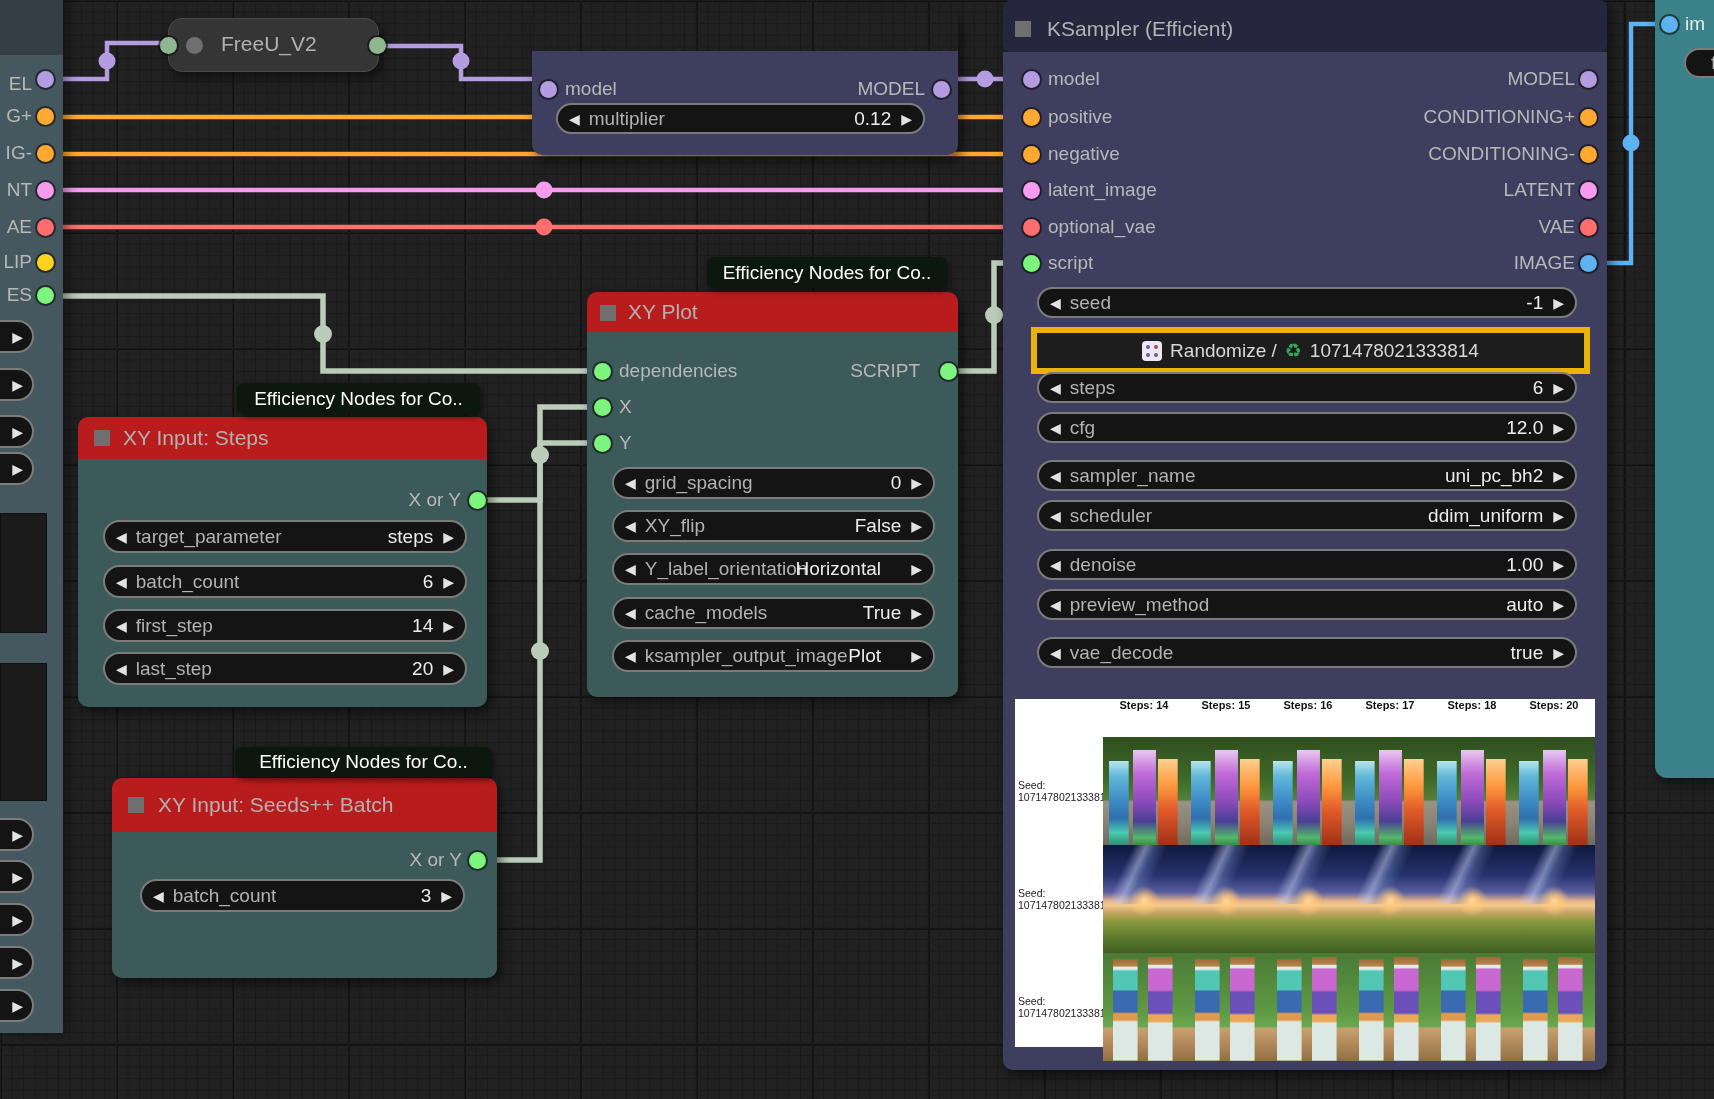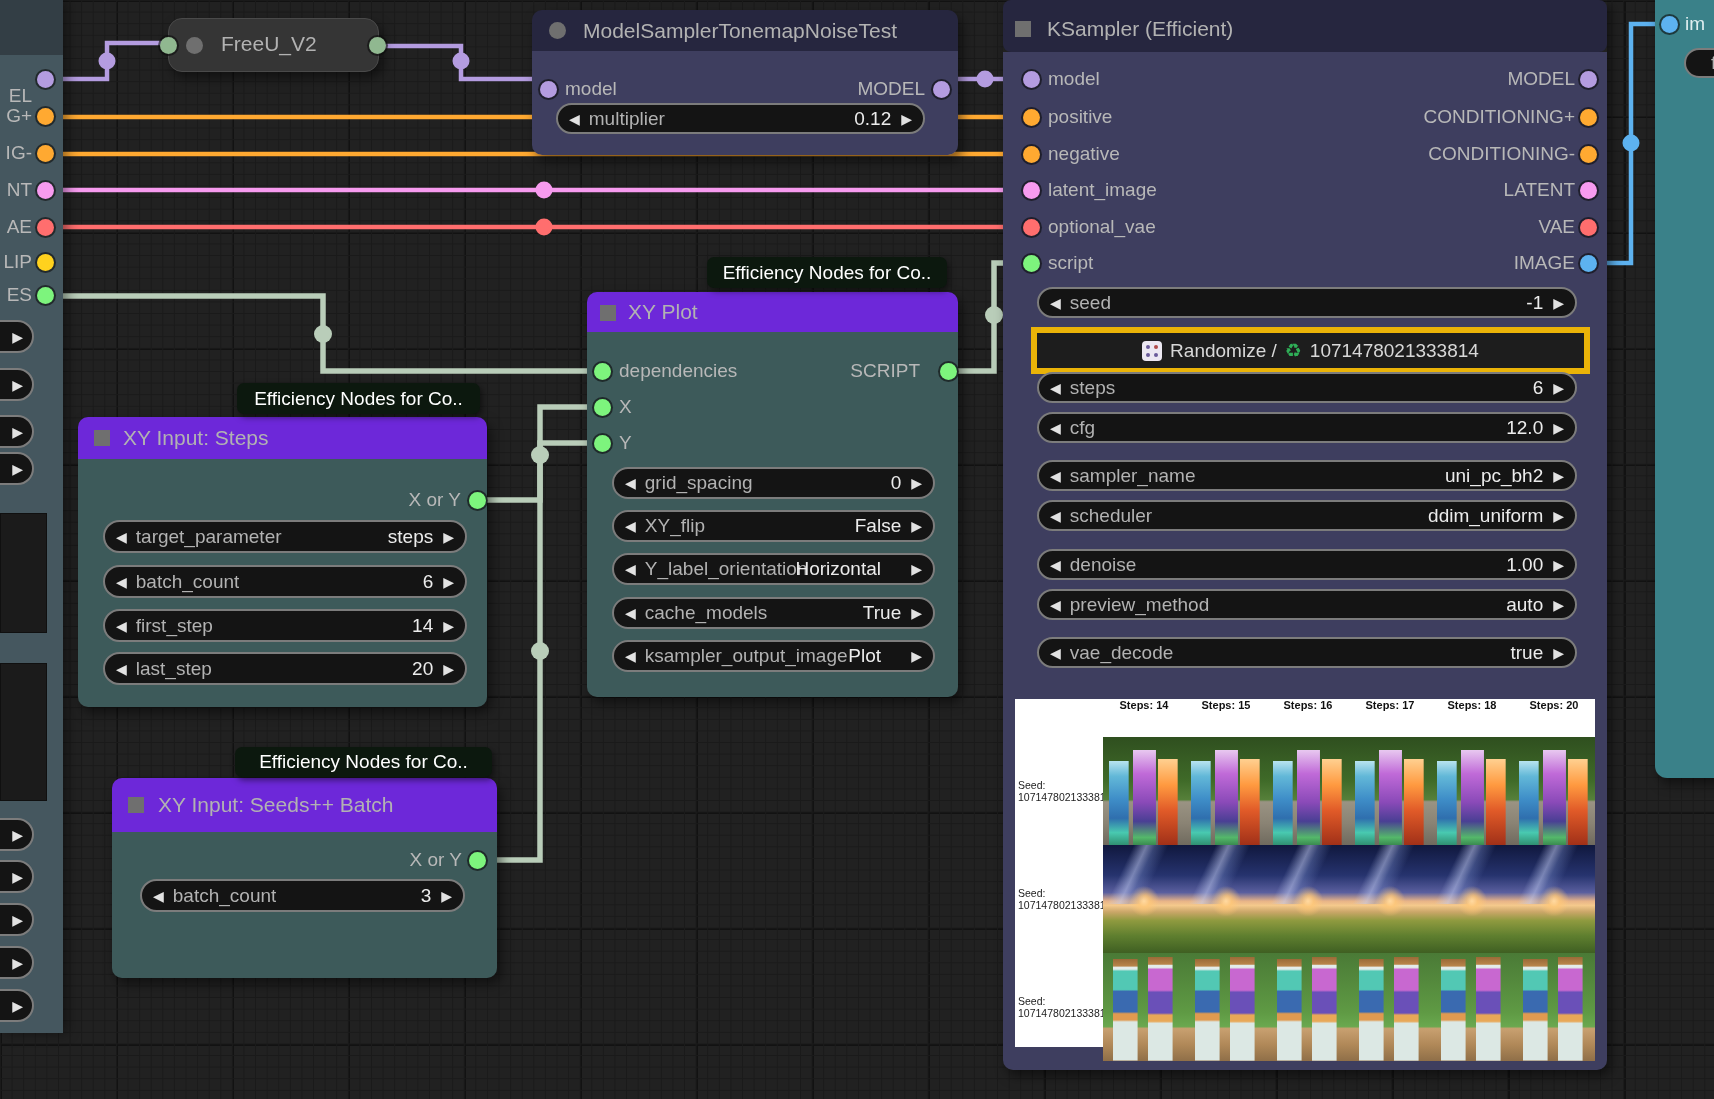--- a/index.html
+++ b/index.html
@@ -20,21 +20,21 @@
   .wl{stroke:#f79bef;stroke-width:4.5;fill:none;}
   .wv{stroke:#ff6e6e;stroke-width:4.5;fill:none;}
   .wd{stroke:#b9cdb9;stroke-width:5.5;fill:none;}
   .wi{stroke:#5db2f0;stroke-width:4.5;fill:none;}
 
   .node{position:absolute;z-index:2;border-radius:10px;box-shadow:4px 6px 12px rgba(0,0,0,.5);}
   .nbody{position:absolute;left:0;right:0;bottom:0;border-radius:0 0 10px 10px;}
   .ntitle{position:absolute;left:0;right:0;top:0;border-radius:10px 10px 0 0;color:#b2b2b2;font-size:21px;}
   .navy .ntitle{background:#26263f;}
   .navy .nbody{background:#3e3e5f;}
-  .teal .ntitle{background:#6d28d9;text-decoration:underline;}
+  .teal .ntitle{background:#b91c1c;text-decoration:underline;}
   .teal .nbody{background:#3d5a5a;}
   .ticon-sq{position:absolute;width:16px;height:16px;background:#6f6f6f;}
   .ticon-ci{position:absolute;width:17px;height:17px;background:#6f6f6f;border-radius:50%;}
   .ttext{position:absolute;white-space:nowrap;}
 
   .dot{position:absolute;width:17px;height:17px;border-radius:50%;box-shadow:0 0 0 2px rgba(12,12,12,.6);}
   .c-model{background:#b49ce0;} .c-cond{background:#ffa931;} .c-lat{background:#f79bef;}
   .c-vae{background:#ff6e6e;} .c-clip{background:#ffd21e;} .c-img{background:#5db2f0;}
   .c-grn{background:#7df47d;} .c-sage{background:#90b890;}
   .slbl{position:absolute;color:#b8b8b8;font-size:19px;white-space:nowrap;height:24px;line-height:24px;}
@@ -117,21 +117,21 @@
   <circle cx="544" cy="227" r="8.5" fill="#ff6e6e"></circle>
   <circle cx="323" cy="334" r="9" fill="#b9cdb9"></circle>
   <circle cx="540" cy="455" r="9" fill="#b9cdb9"></circle>
   <circle cx="540" cy="651" r="9" fill="#b9cdb9"></circle>
   <circle cx="994" cy="315" r="9" fill="#b9cdb9"></circle>
   <circle cx="1631" cy="143" r="8.5" fill="#5db2f0"></circle>
 </svg>
 
 <div id="loader" class="node">
   <div class="ltitle"></div>
-  <span class="slbl srt" style="right:31px;top:84px;">EL</span>
+  <span class="slbl srt" style="right:31px;top:72px;">EL</span>
   <span class="dot c-model" style="left:37px;top:71px;"></span>
   <span class="slbl srt" style="right:31px;top:104px;">G+</span>
   <span class="dot c-cond" style="left:37px;top:108px;"></span>
   <span class="slbl srt" style="right:31px;top:141px;">IG-</span>
   <span class="dot c-cond" style="left:37px;top:145px;"></span>
   <span class="slbl srt" style="right:31px;top:178px;">NT</span>
   <span class="dot c-lat" style="left:37px;top:182px;"></span>
   <span class="slbl srt" style="right:31px;top:215px;">AE</span>
   <span class="dot c-vae" style="left:37px;top:219px;"></span>
   <span class="slbl srt" style="right:31px;top:250px;">LIP</span>
@@ -171,24 +171,20 @@
 </div>
 
 <div id="freeu" class="node">
   <span class="dot c-sage" style="left:-9px;top:18px;"></span>
   <span class="ticon-ci" style="left:17px;top:18px;"></span>
   <span class="ttext">FreeU_V2</span>
   <span class="dot c-sage" style="right:-8px;top:18px;"></span>
 </div>
 
 <div class="node navy" style="left:532px;top:10px;width:426px;height:145px;">
-  <div class="ntitle" style="height:41px;">
-    <span class="ticon-ci" style="left:17px;top:12px;"></span>
-    <span class="ttext" style="left:51px;top:9px;">ModelSamplerTonemapNoiseTest</span>
-  </div>
   <div class="nbody" style="top:41px;"></div>
   <span class="dot c-model" style="left:8px;top:71px;z-index:3;"></span>
   <span class="slbl" style="left:33px;top:67px;z-index:3;">model</span>
   <span class="slbl srt" style="right:33px;top:67px;z-index:3;">MODEL</span>
   <span class="dot c-model" style="left:401px;top:71px;z-index:3;"></span>
   <div class="pill" style="left:24px;top:93px;width:369px;z-index:3;">
     <span class="ar">◀</span>
     <span class="wl2">multiplier</span>
     <span class="wv2">0.12</span>
     <span class="ar">▶</span>

